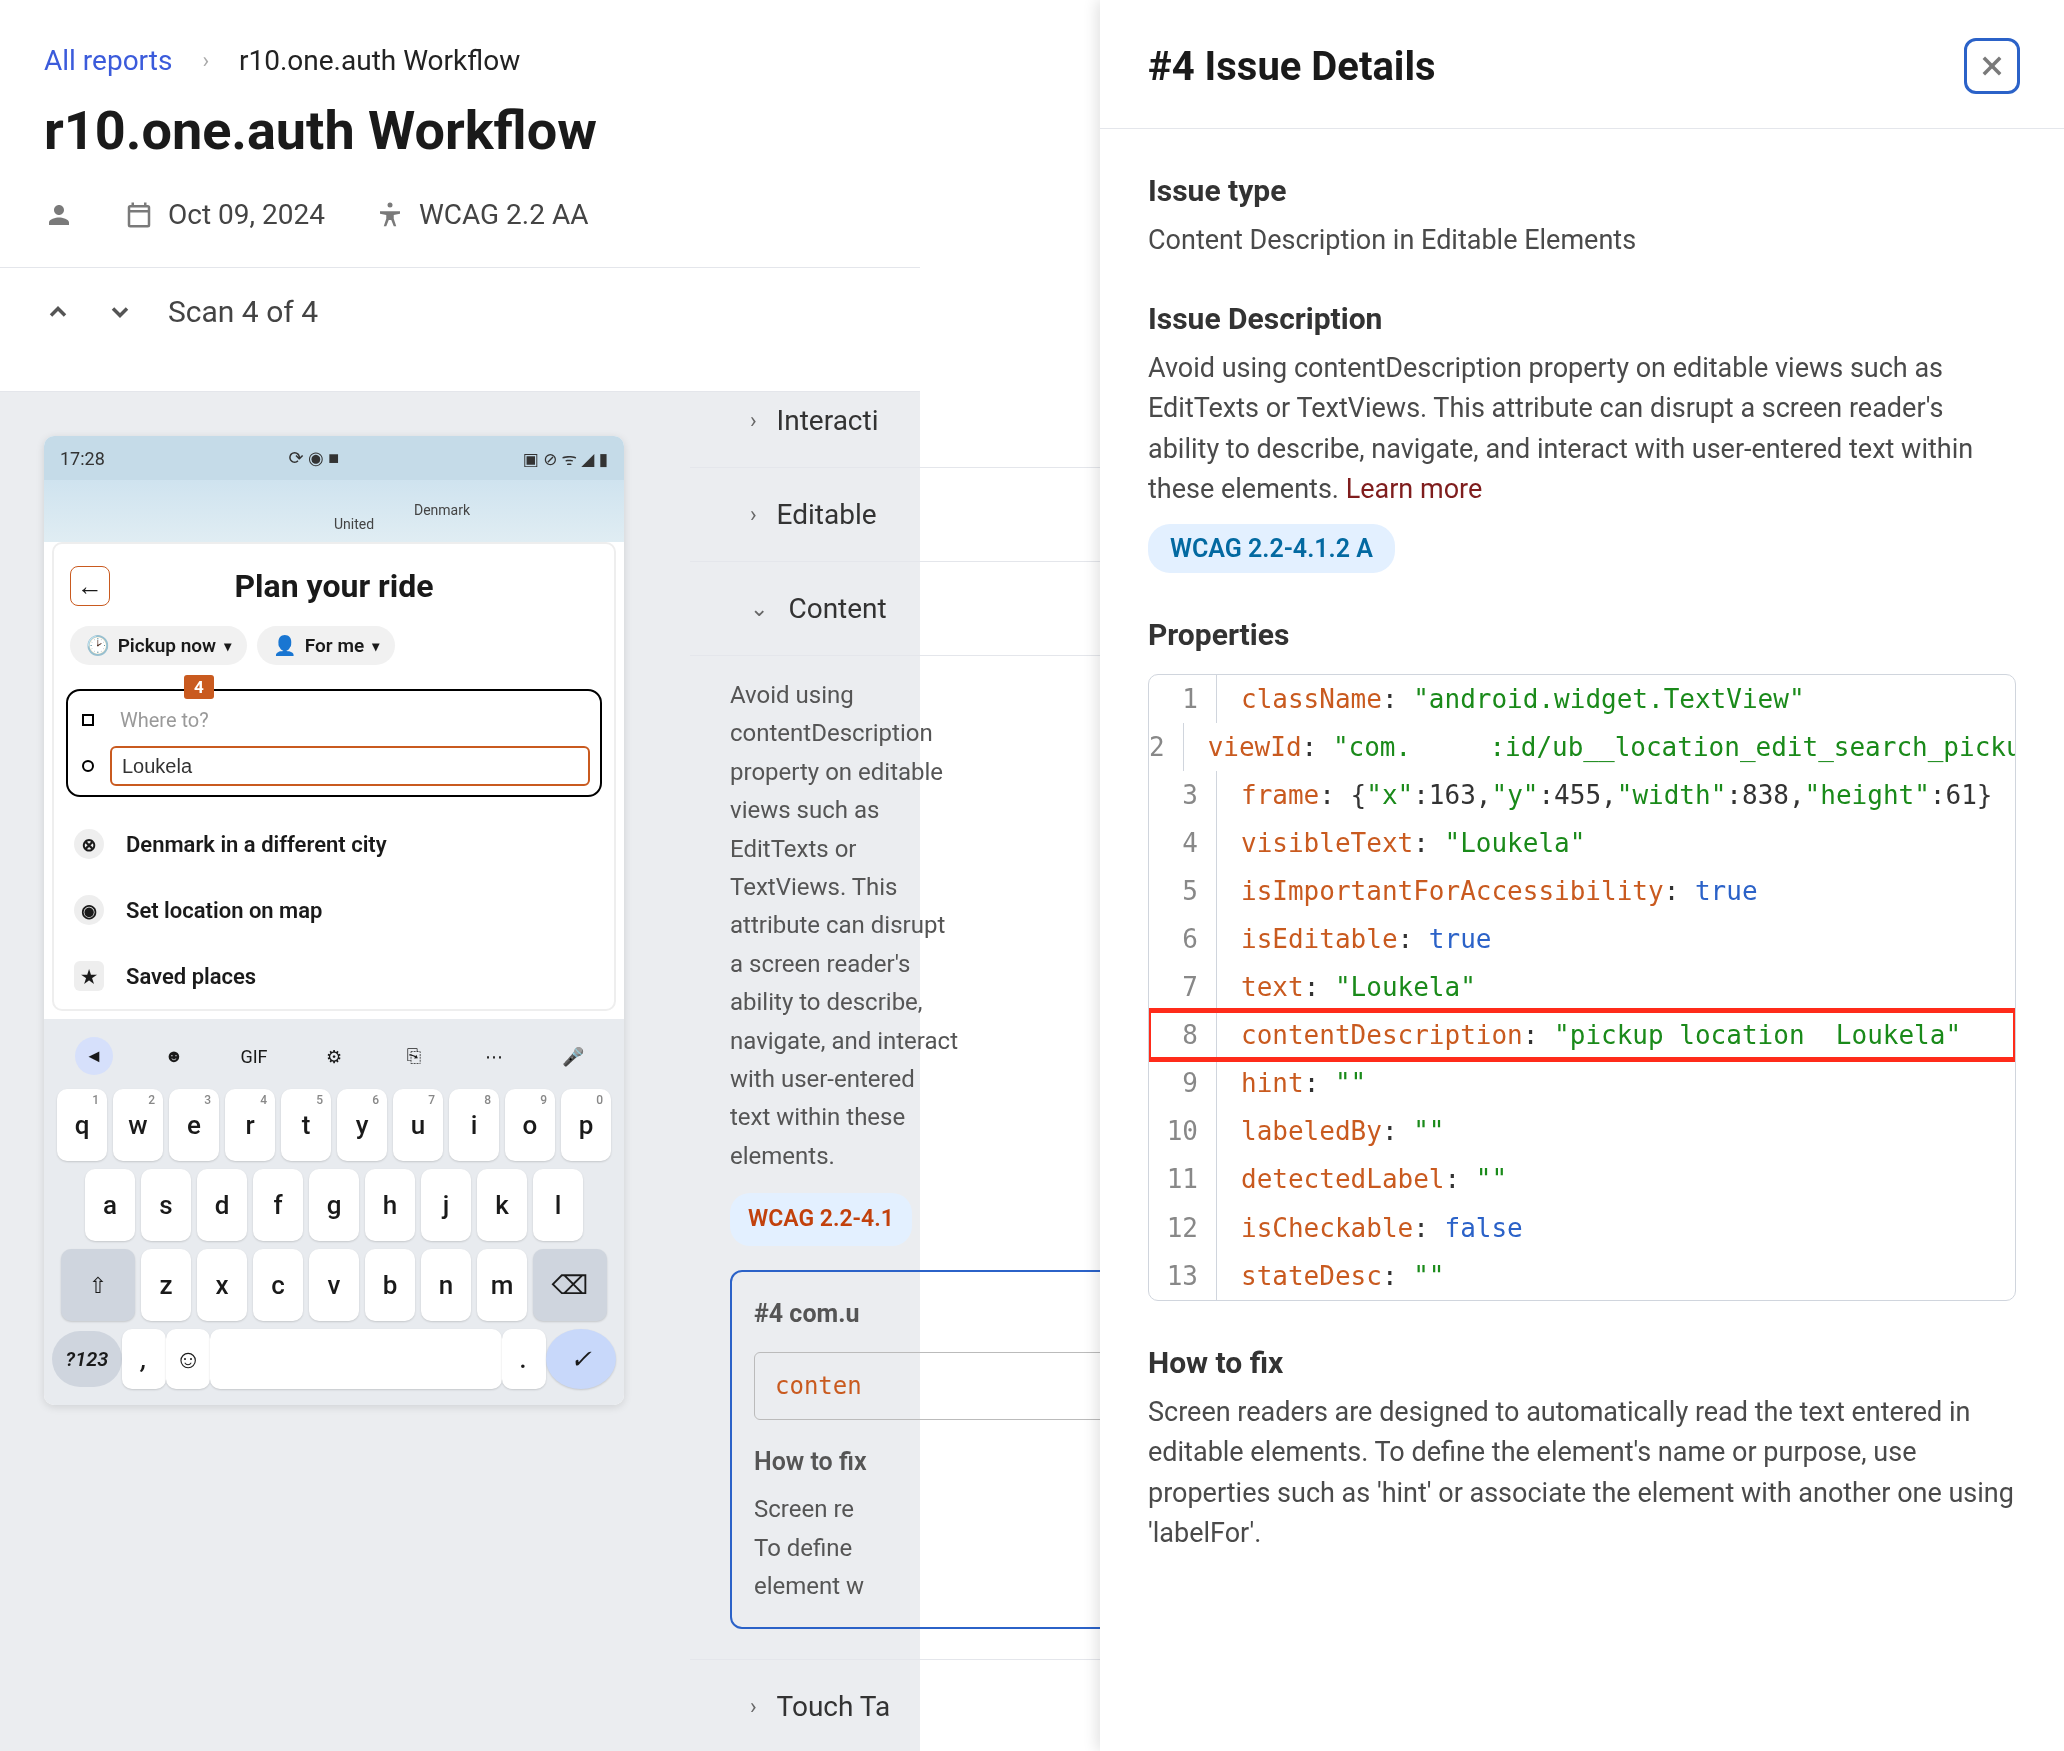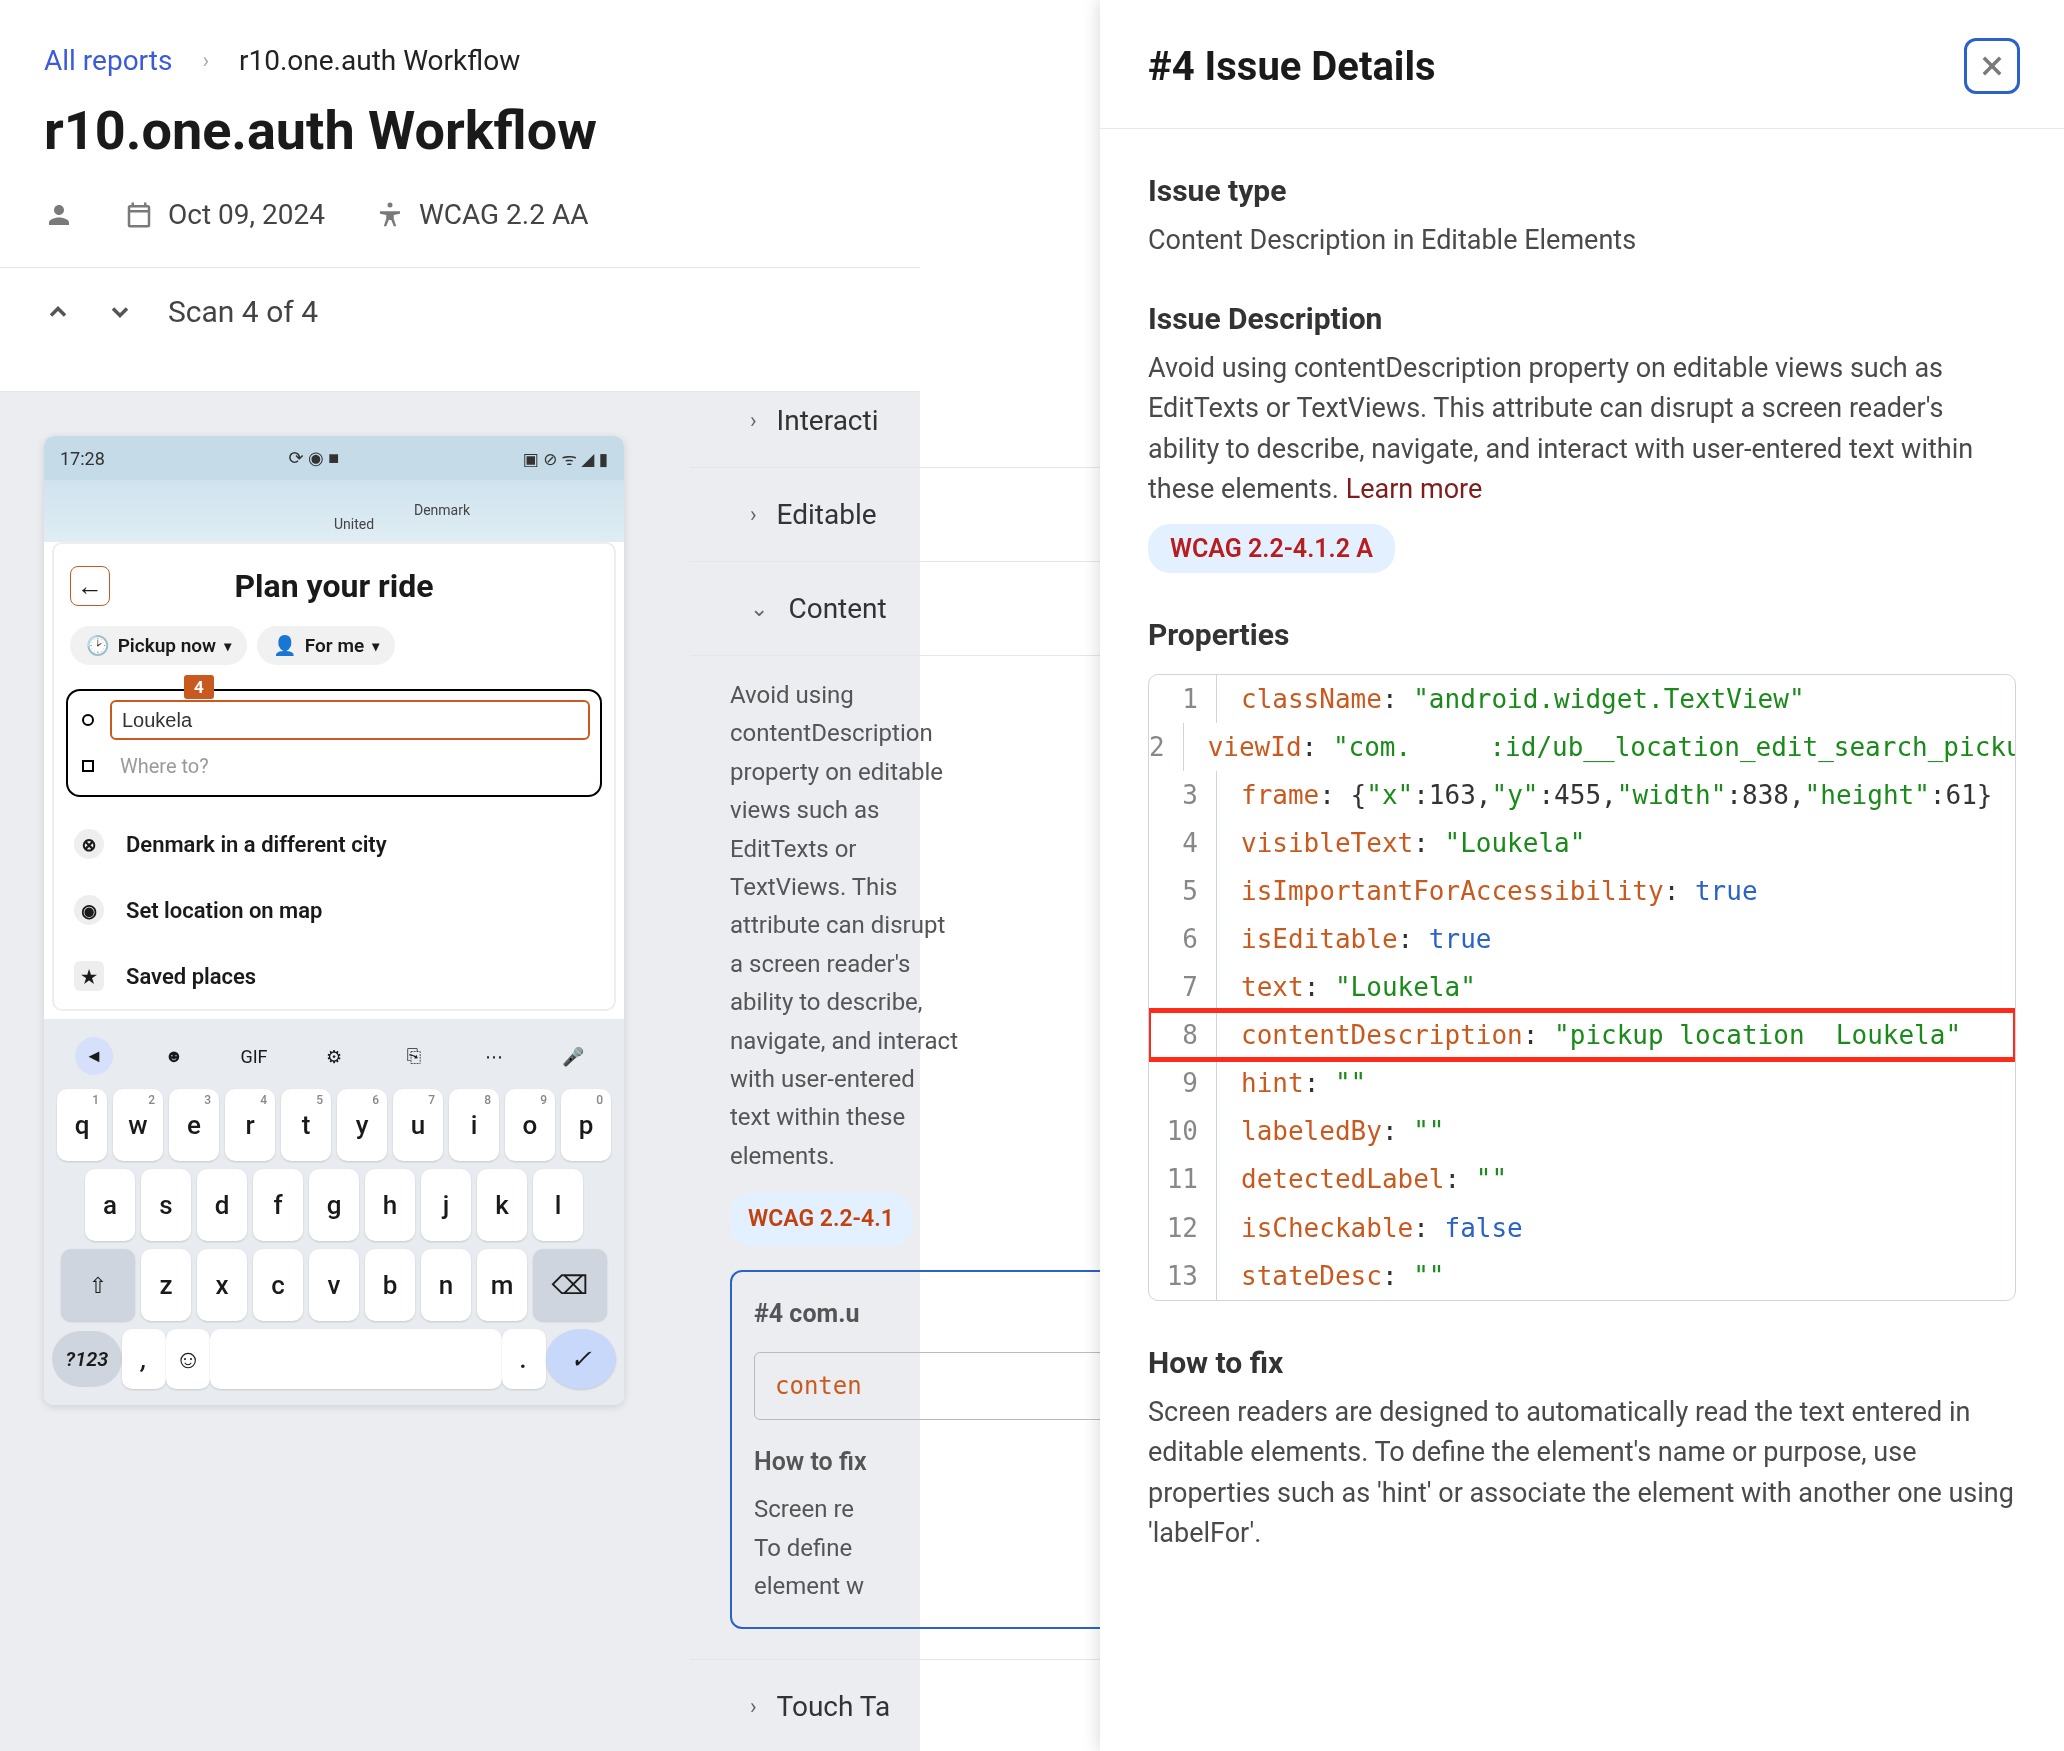--- a/index.html
+++ b/index.html
@@ -73,21 +73,21 @@
 
 .panel { position: absolute; right: 0; top: 0; width: 964px; height: 1751px; background: #fff; box-shadow: -3px 0 14px rgba(0,0,0,0.12); z-index: 20; }
 .panel-head { display: flex; align-items: center; justify-content: space-between; padding: 38px 44px 34px 48px; border-bottom: 1px solid #e4e6eb; }
 .panel-title { font-size: 40px; font-weight: 700; }
 .close-btn { width: 56px; height: 56px; border: 3px solid #2b62c8; border-radius: 12px; display: flex; align-items: center; justify-content: center; color: #7a7a7a; cursor: pointer; }
 .close-btn svg { width: 28px; height: 28px; stroke: #7a7a7a; stroke-width: 3; }
 .panel-body { padding: 44px 48px; font-size: 27px; color: #333; }
 .sec-h { font-size: 30px; font-weight: 700; margin-bottom: 12px; }
 .sec-t { margin-bottom: 40px; line-height: 1.5; color: #4a4a4a; }
 .learn { color: #7f1d1d; text-decoration: none; }
-.wcag-pill { display: inline-block; background: #e3f0ff; color: #b91c1c; border-radius: 22px; padding: 10px 22px; font-size: 25px; font-weight: 600; }
+.wcag-pill { display: inline-block; background: #e3f0ff; color: #0369a1; border-radius: 22px; padding: 10px 22px; font-size: 25px; font-weight: 600; }
 
 
 .code-box { margin-top: 22px; border: 1px solid #d0d5dd; border-radius: 10px; overflow: hidden; font-family: ui-monospace,SFMono-Regular,Menlo,Consolas,monospace; font-size: 26px; line-height: 1.85; }
 .code-line { display: flex; }
 .gutter { width: 68px; text-align: right; padding-right: 18px; color: #888; border-right: 1px solid #d0d5dd; user-select: none; }
 .code { padding-left: 24px; white-space: pre; }
 .tok-k { color: #c95a1f; }
 .tok-s { color: #1a8a1a; }
 .tok-p { color: #333; }
 .tok-b { color: #2b62c8; }
@@ -161,26 +161,26 @@
             </div>
             <div class="chip">
               <span>👤</span>
               <span>For me</span>
               <span class="dd">▾</span>
             </div>
           </div>
         <div class="badge4">4</div>
         <div class="loc-group">
           <div class="loc-row">
+            <div style="width:12px;height:12px;border:2px solid #000;margin:0 4px"></div>
+            <div class="loc-placeholder">Where to?</div>
+          </div>
+          <div class="loc-row">
             <div class="dot"></div>
             <input class="loc-input" value="Loukela" style="">
-          </div>
-          <div class="loc-row">
-            <div style="width:12px;height:12px;border:2px solid #000;margin:0 4px"></div>
-            <div class="loc-placeholder">Where to?</div>
           </div>
         </div>
         <div id="opts">
             <div class="opt-row">
               <div class="circ">⊗</div>
               <span>Denmark in a different city</span>
             </div>
             <div class="opt-row">
               <div class="circ">◉</div>
               <span>Set location on map</span>

